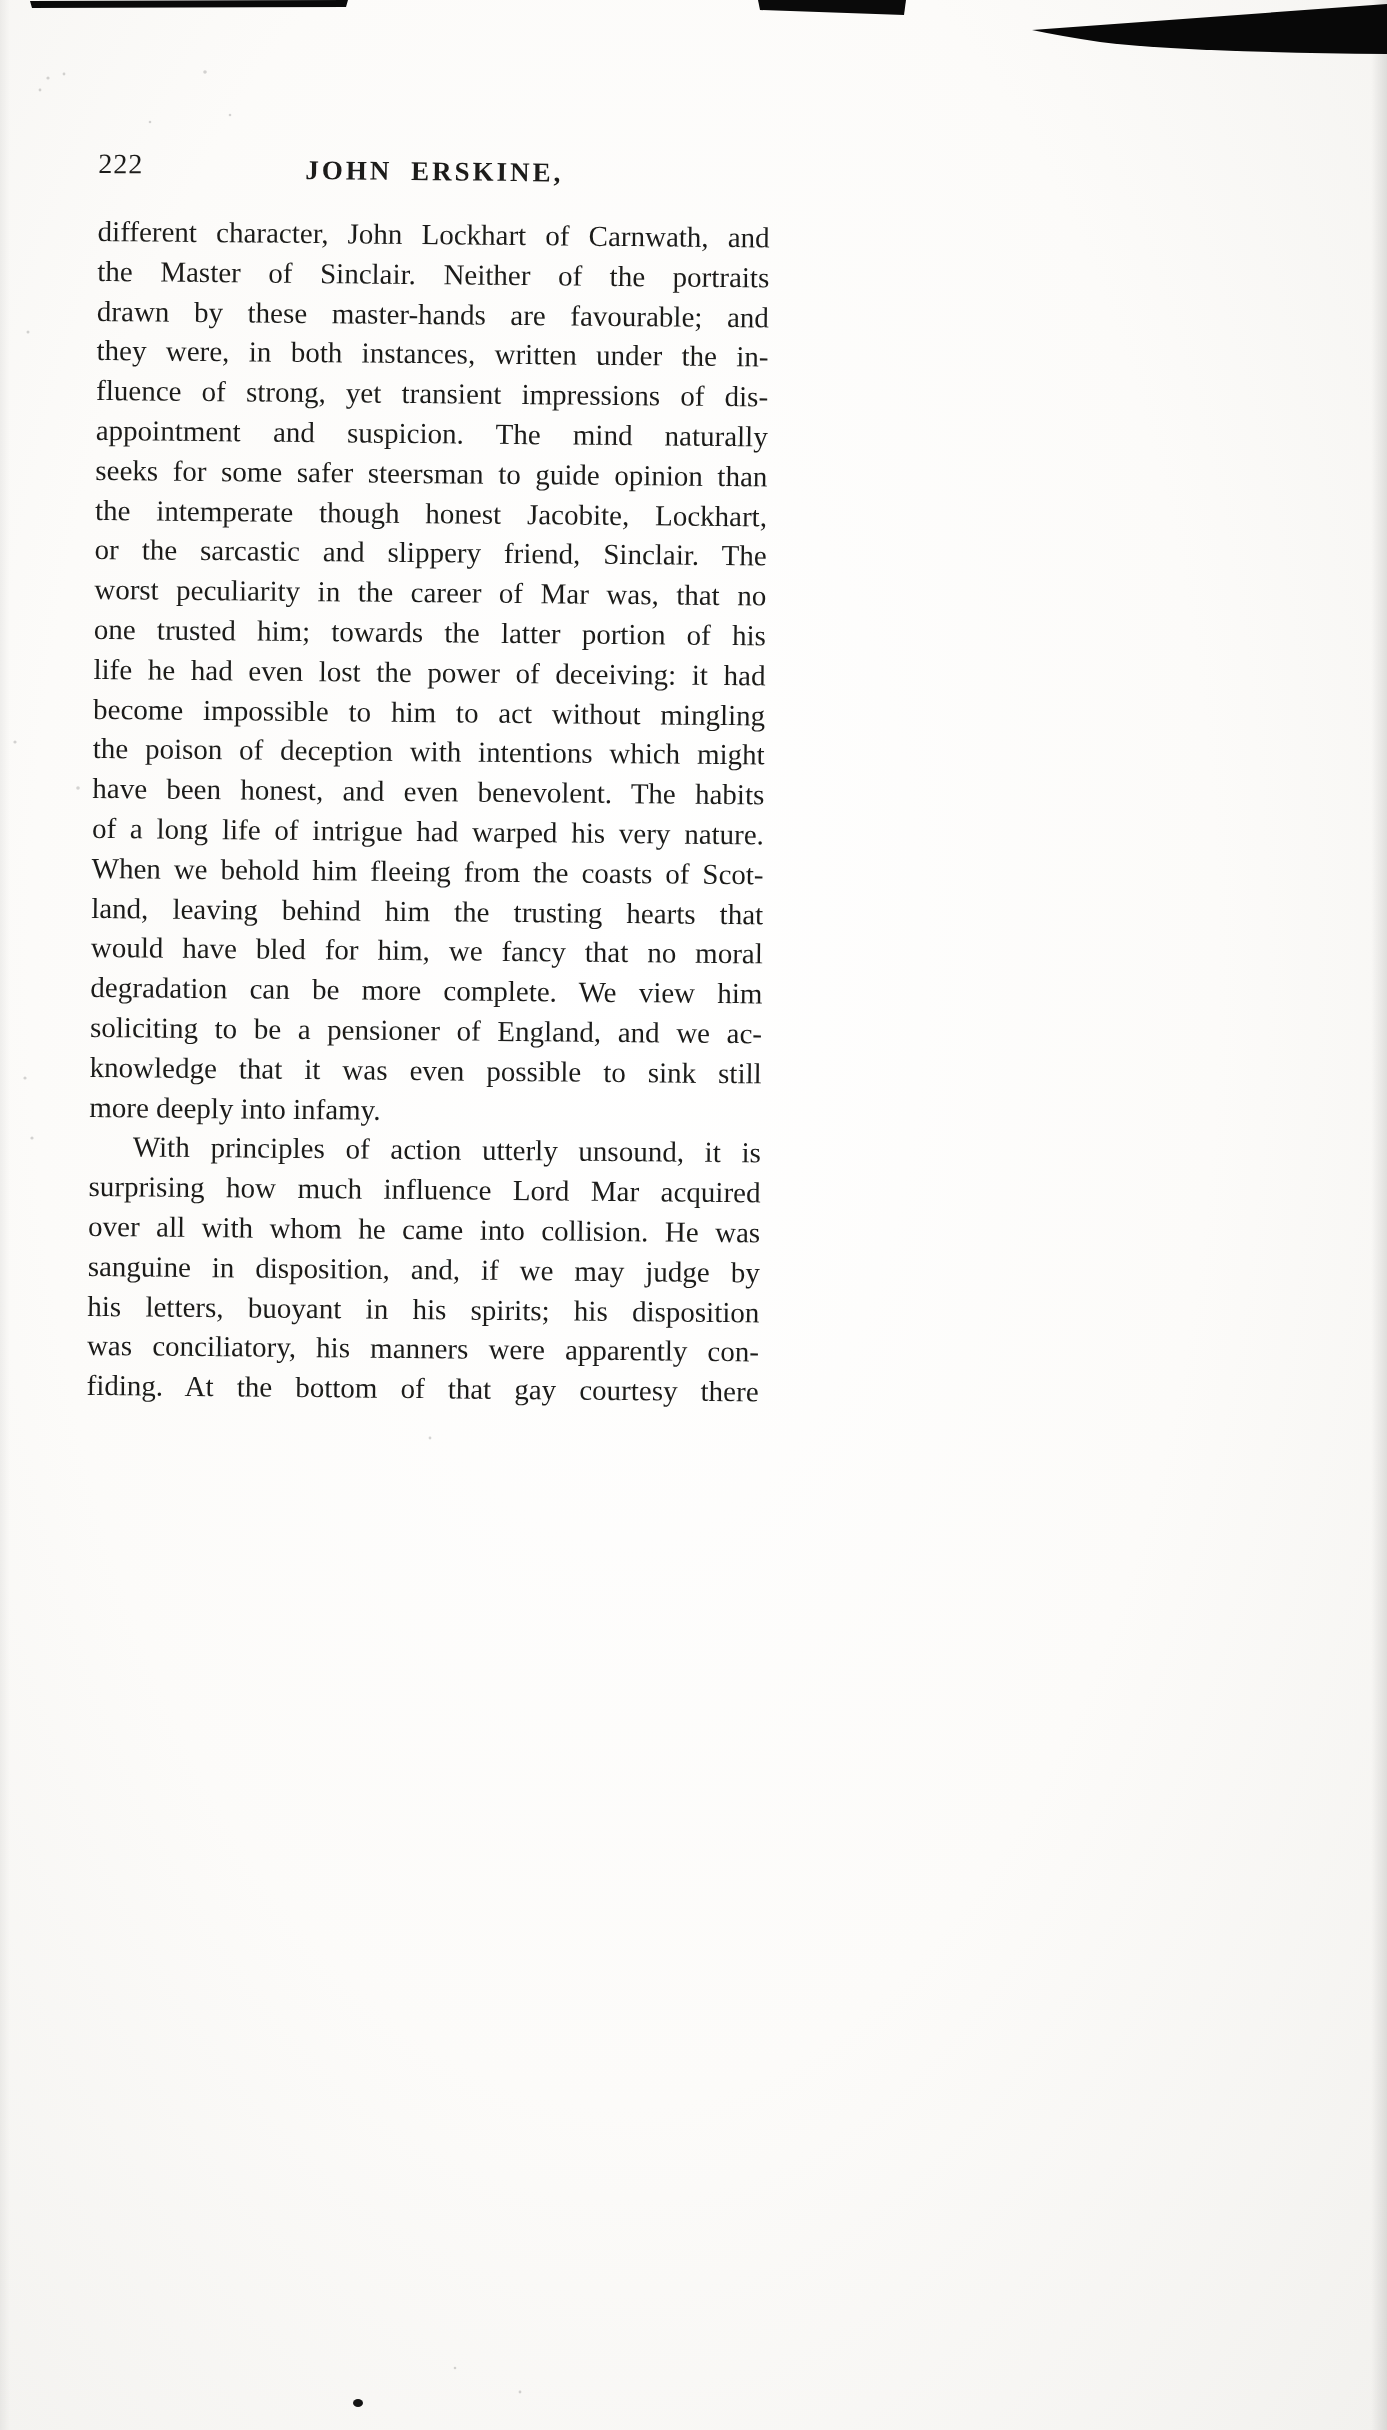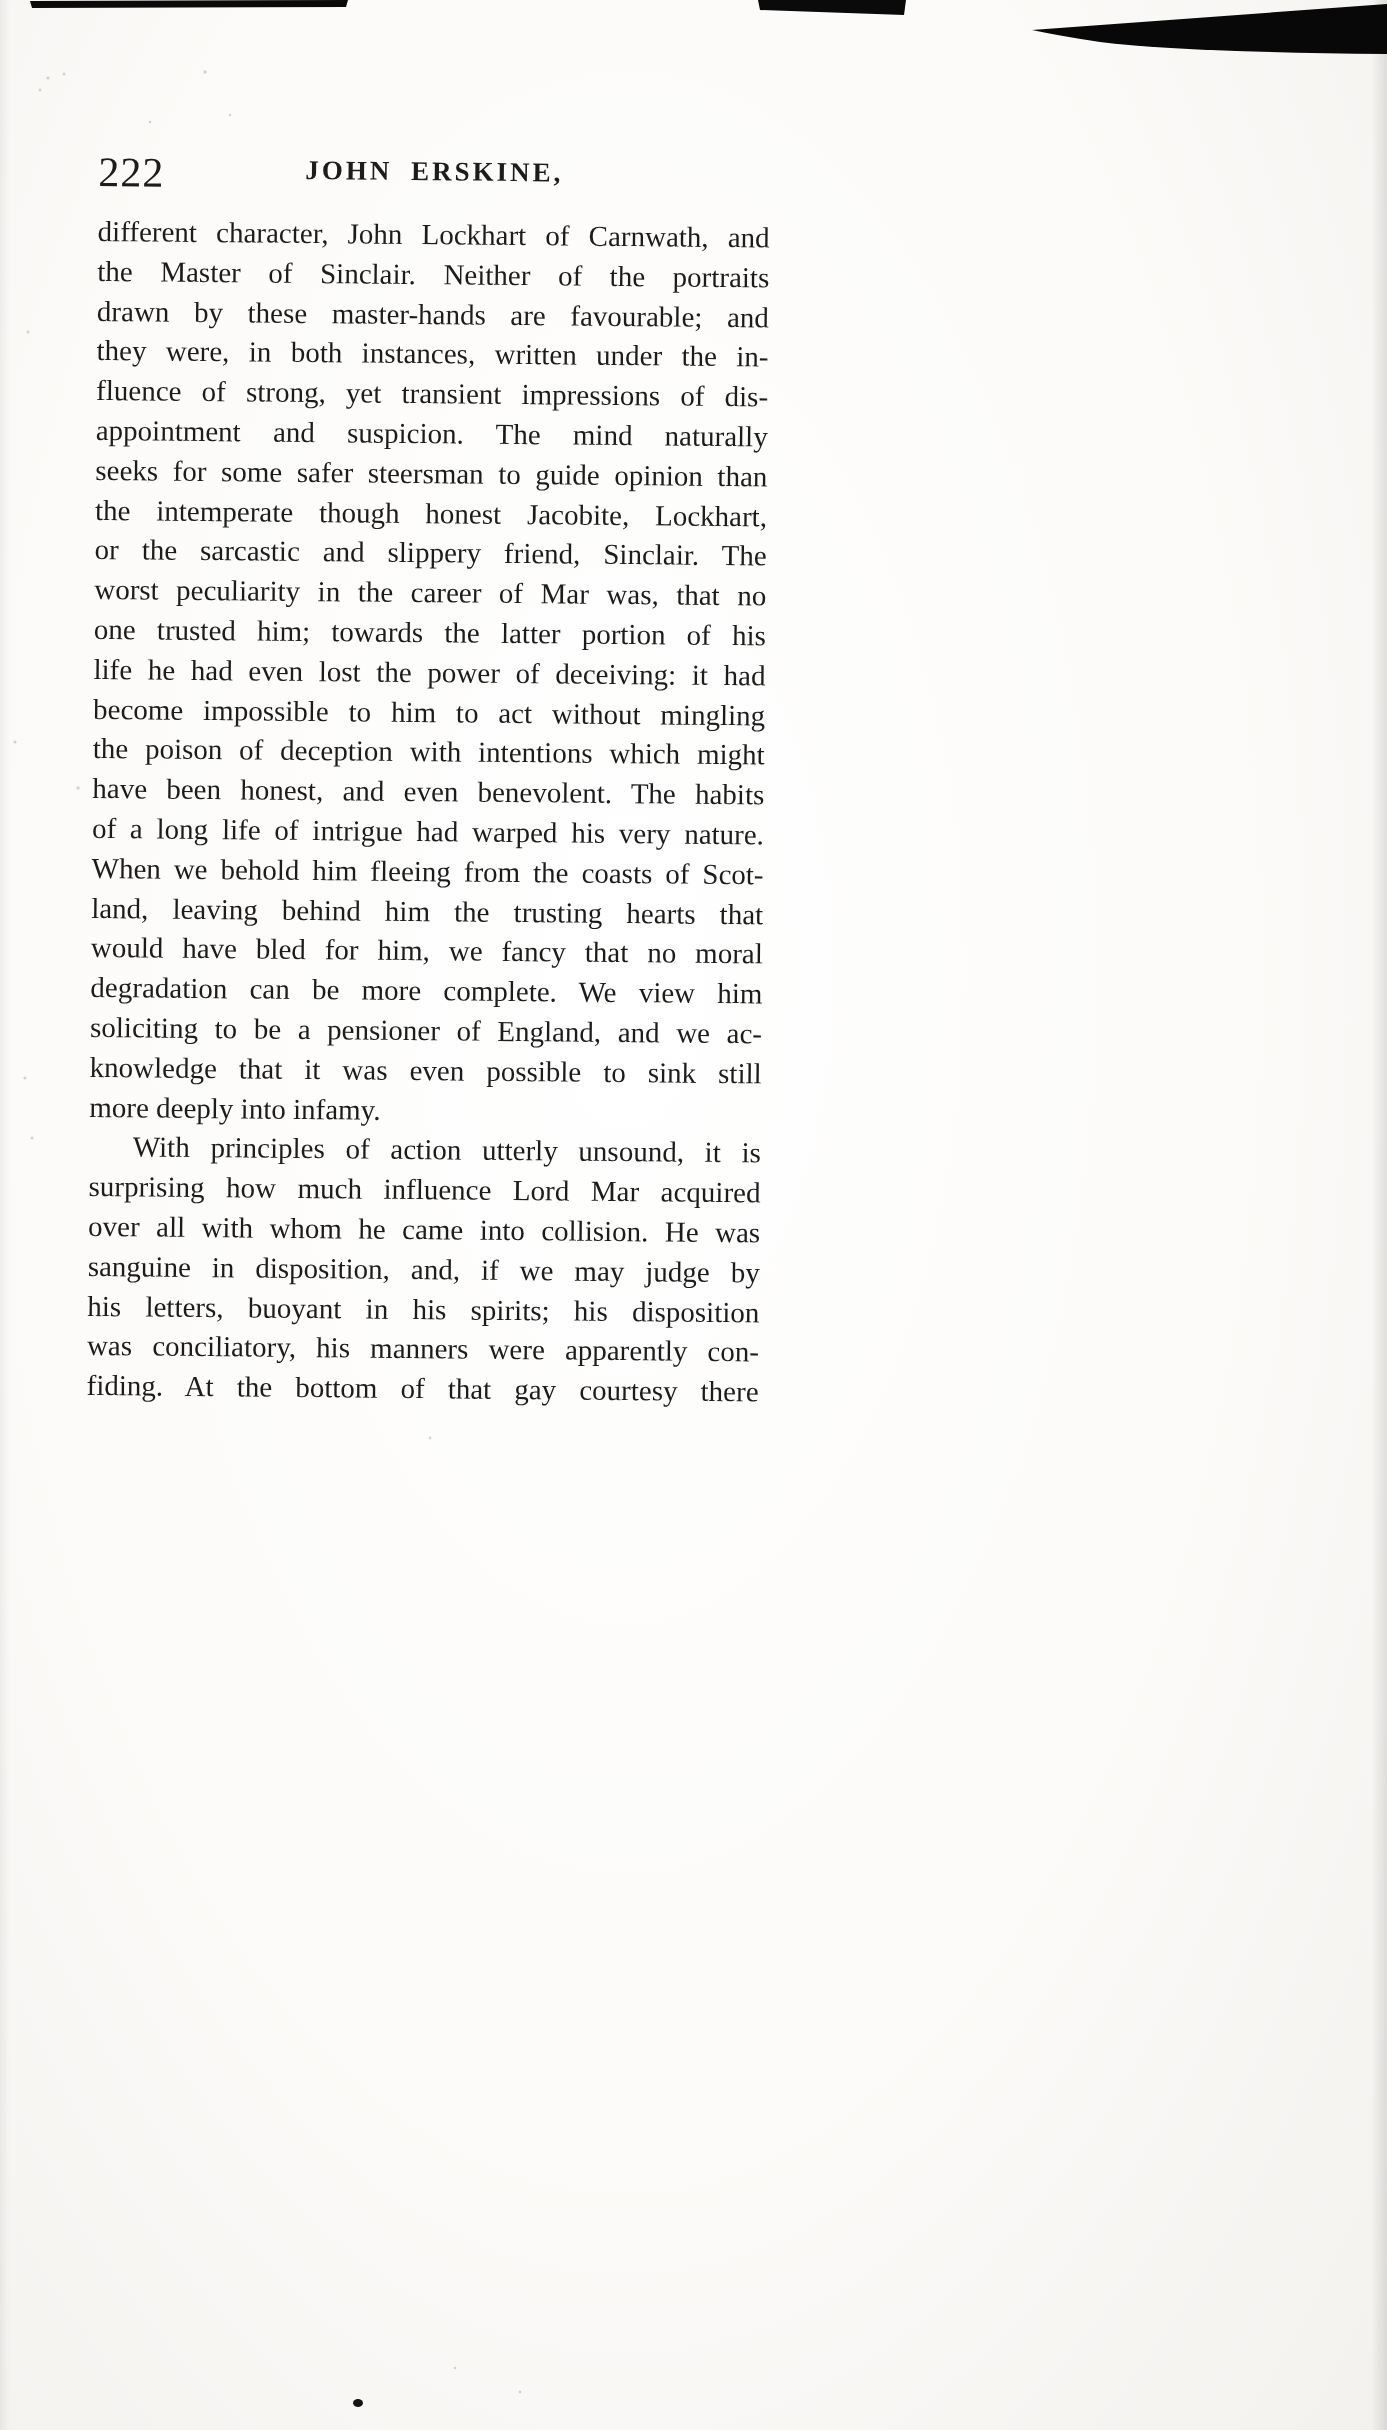--- a/index.html
+++ b/index.html
@@ -50,21 +50,21 @@
   .header-row {
     position: relative;
     width: 672px;
     margin-left: 97px;
     height: 44px;
   }
   .page-num {
     position: absolute;
     left: 0;
     top: 2px;
-    font-size: 42px;
+    font-size: 28px;
     letter-spacing: 1px;
   }
   .running-title {
     display: block;
     text-align: center;
     font-size: 27px;
     font-weight: 700;
     letter-spacing: 3px;
     word-spacing: 9px;
     padding-top: 7px;

